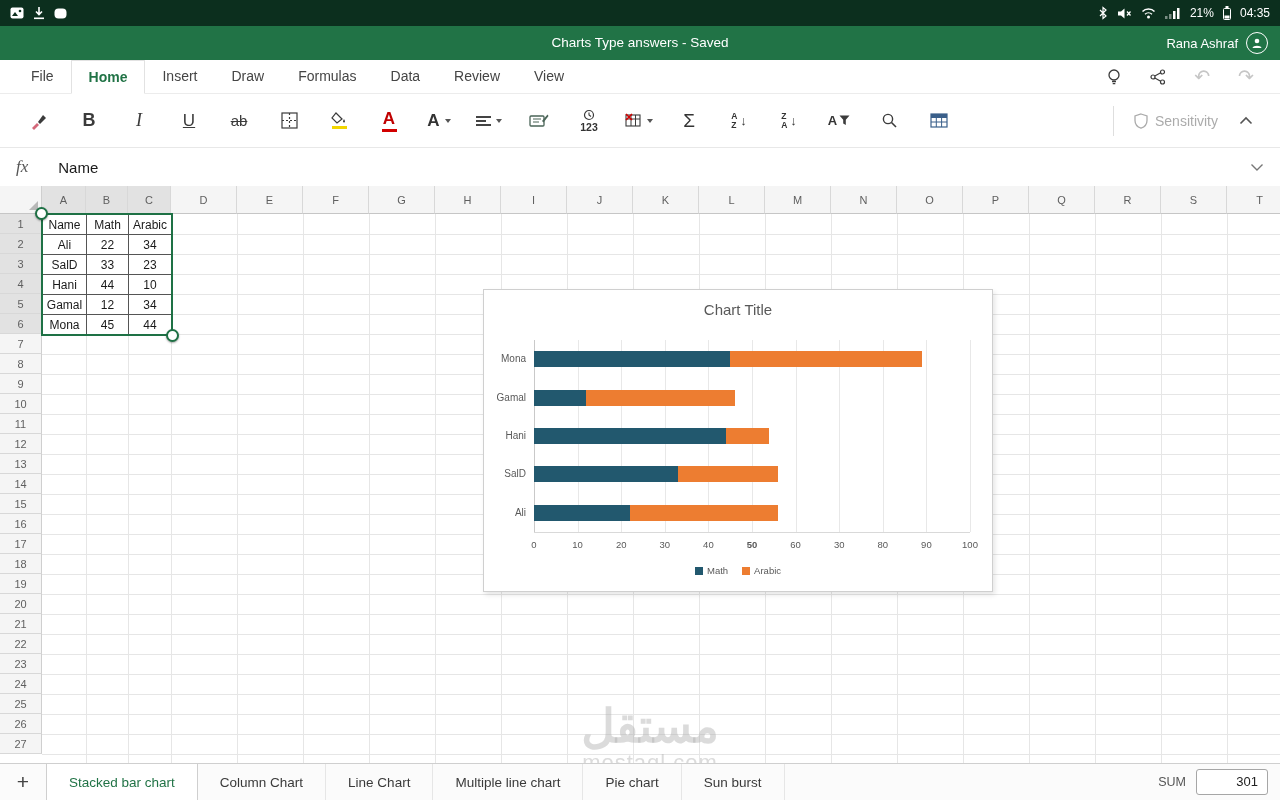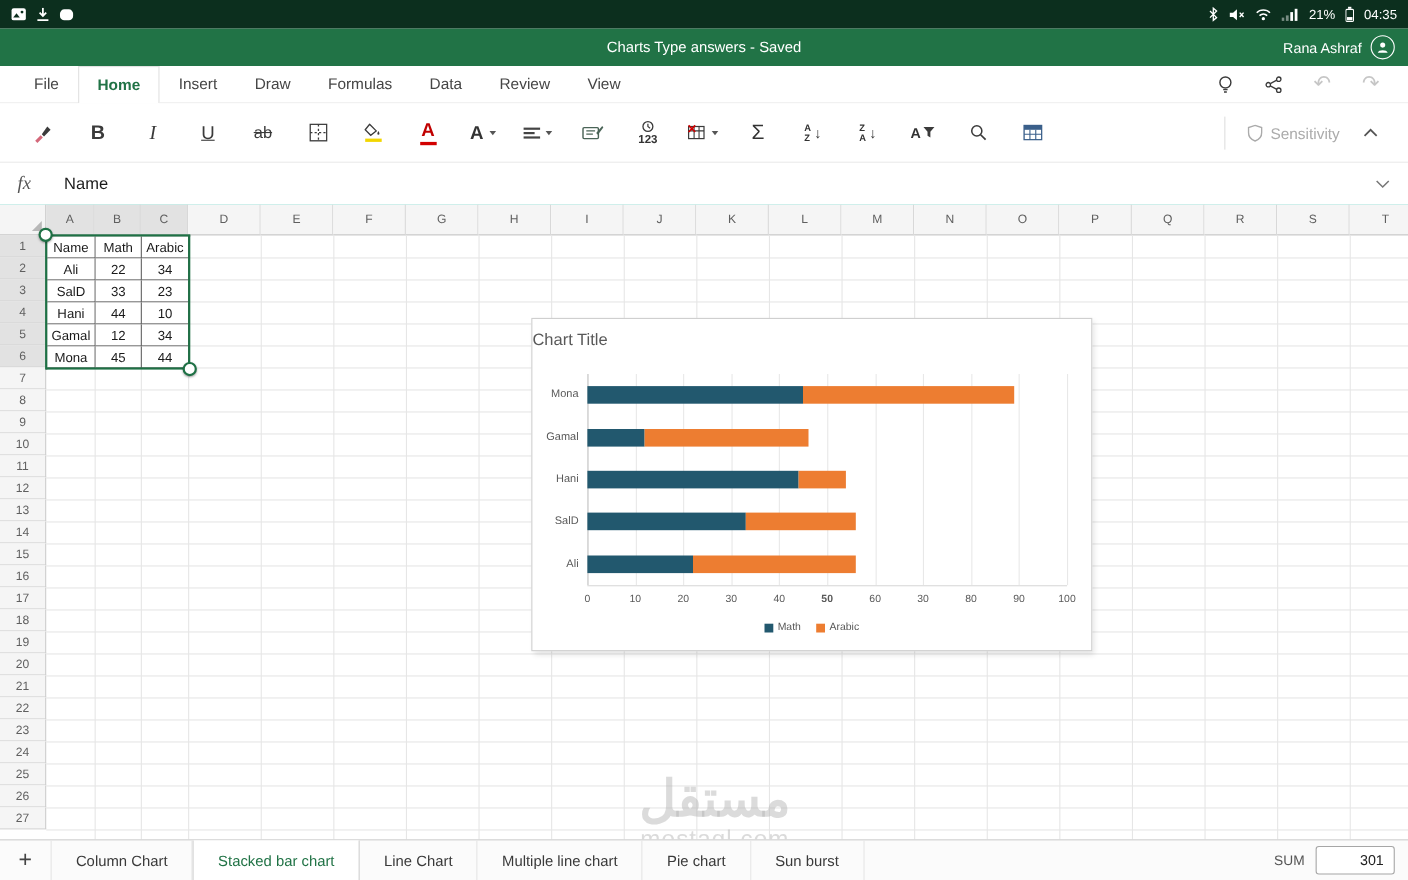--- a/index.html
+++ b/index.html
@@ -77,21 +77,21 @@
     box-sizing:border-box;border-right:1px solid #555;border-bottom:1px solid #555;background:#fff;}
   .selection{position:absolute;left:41px;top:27px;width:132px;height:123px;border:2px solid #1e7145;box-sizing:border-box;pointer-events:none;}
   .handle{position:absolute;width:13px;height:13px;border-radius:50%;background:#fff;border:2px solid #1e7145;
     box-shadow:0 1px 2px rgba(0,0,0,.35);box-sizing:border-box;pointer-events:auto;}
   .handle.tl{left:-8px;top:-8px;}
   .handle.br{right:-8px;bottom:-8px;}
 
   
   .chart-box{position:absolute;left:483px;top:289px;width:510px;height:303px;background:#fff;
     border:1px solid #cfcfcf;box-shadow:2px 3px 5px rgba(0,0,0,.10);box-sizing:border-box;}
-  .chart-title{position:absolute;top:11px;left:0;right:0;text-align:left;font-size:15px;color:#595959;}
+  .chart-title{position:absolute;top:11px;left:0;right:0;text-align:center;font-size:15px;color:#595959;}
   .chart-plot{position:absolute;left:0;top:0;right:0;bottom:0;}
   .cgrid{position:absolute;width:1px;background:#e8e8e8;}
   .caxis{position:absolute;width:1px;background:#c9c9c9;}
   .chax{position:absolute;height:1px;background:#d9d9d9;}
   .ctick{position:absolute;width:30px;text-align:center;font-size:9.5px;color:#595959;}
   .clabel{position:absolute;text-align:right;font-size:10px;color:#595959;height:14px;line-height:14px;}
   .cbar{position:absolute;height:16px;}
   .chart-legend{position:absolute;left:0;right:0;top:275px;display:flex;justify-content:center;gap:14px;}
   .litem{display:flex;align-items:center;gap:4px;}
   .lswatch{width:8px;height:8px;}
@@ -539,22 +539,22 @@
 </div>
 
 <div class="watermark">
   <div class="wm-ar">مستقل</div>
   <div class="wm-en">mostaql.com</div>
 </div>
 
 <div class="sheet-bar">
   <span class="add-sheet">+</span>
   <div class="sheet-tab-list">
+      <div class="stab active">Stacked bar chart</div>
       <div class="stab">Column Chart</div>
-      <div class="stab active">Stacked bar chart</div>
       <div class="stab">Line Chart</div>
       <div class="stab">Multiple line chart</div>
       <div class="stab">Pie chart</div>
       <div class="stab">Sun burst</div>
     </div>
   <div class="sum-area">
     <span class="sum-label">SUM</span>
     <span class="sum-box">301</span>
   </div>
 </div>

